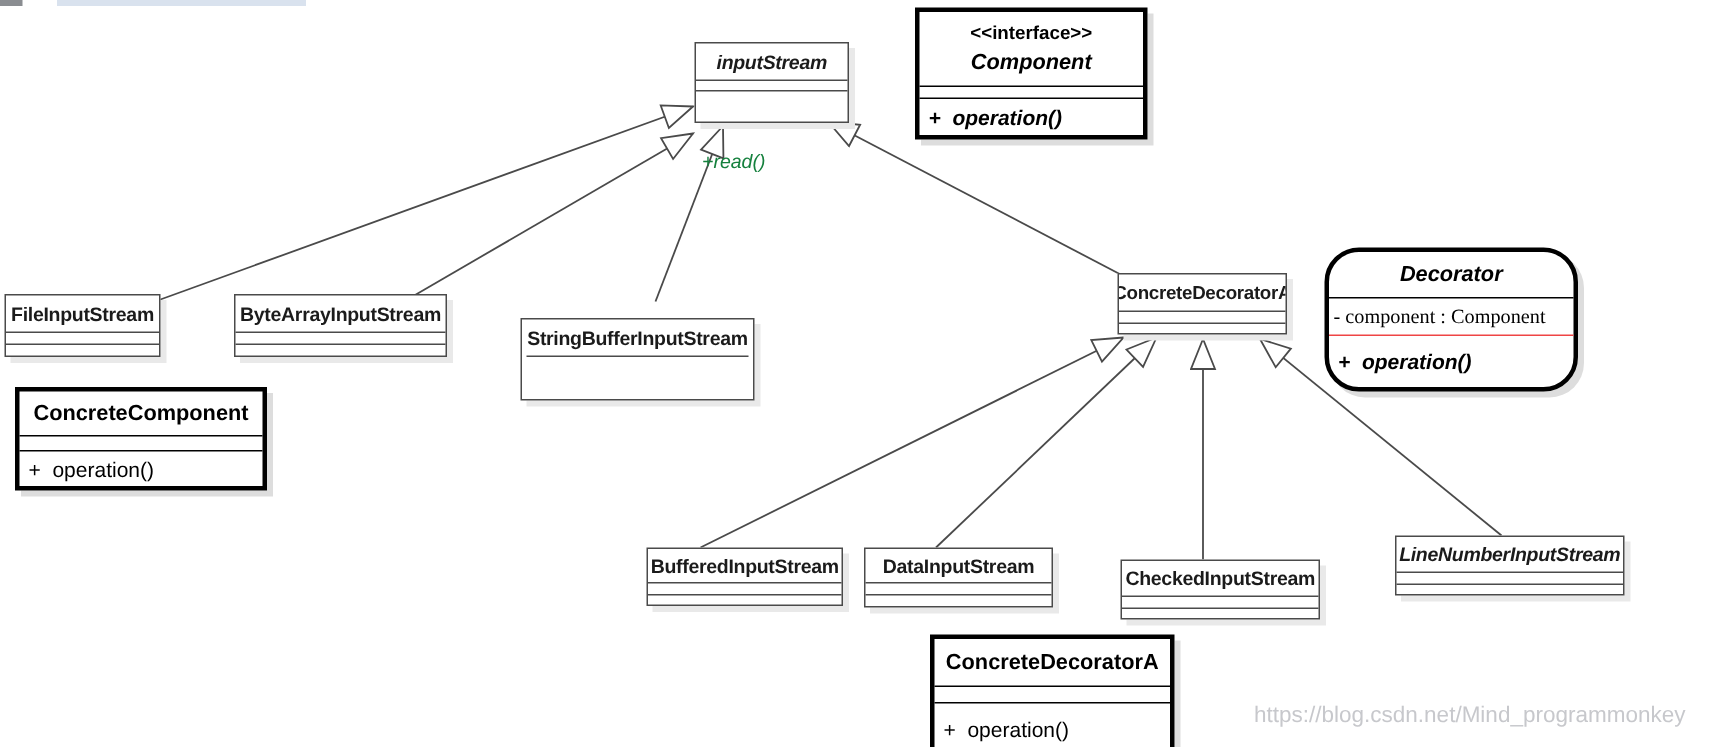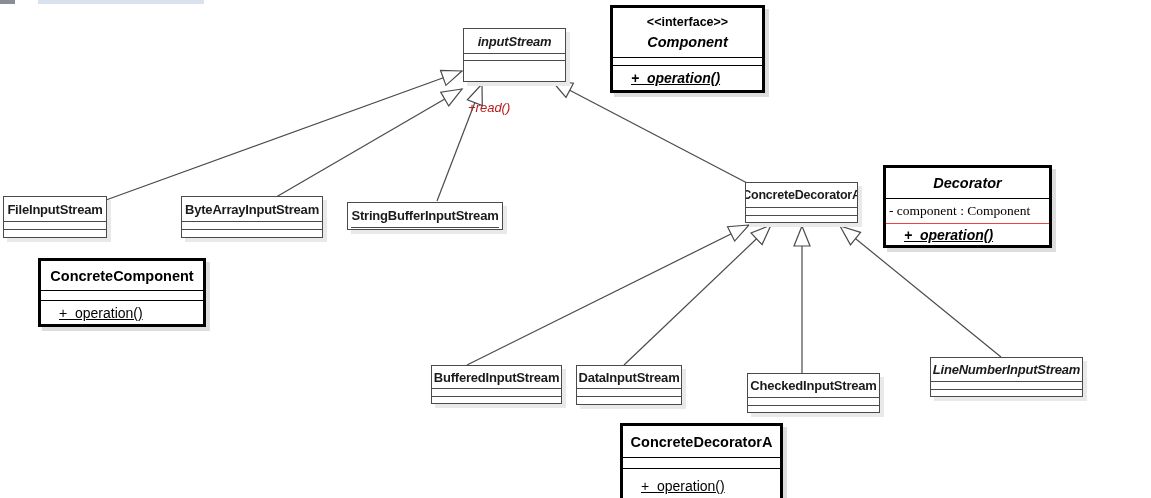--- a/index.html
+++ b/index.html
@@ -23,21 +23,21 @@
   }
   .uml-title{
     flex:0 0 24px;border-bottom:1px solid #4a4a4a;display:flex;
     align-items:center;justify-content:center;font-weight:bold;
     font-size:13px;color:#1b1b1b;letter-spacing:-0.2px;white-space:nowrap;overflow:hidden;
   }
   .uml-row{flex:0 0 7px;border-bottom:1px solid #4a4a4a;}
   .uml-row.last{flex:1 1 auto;border-bottom:none;}
   .uml-method{
     flex:1 1 auto;display:flex;align-items:center;padding-left:4px;
-    font-size:13px;font-style:italic;color:#b91c1c;white-space:pre;margin-top:39px;
+    font-size:13px;font-style:italic;color:#15803d;white-space:pre;margin-top:39px;
   }
   .italic-title{font-style:italic;}
 
   
   .pat-box{
     position:absolute;background:#fff;border:3px solid #000;
     box-shadow:4px 4px 0 #dddddd;display:flex;flex-direction:column;
     box-sizing:border-box;z-index:1;color:#000;
   }
   .pat-title{
@@ -46,22 +46,22 @@
   }
   .pat-stereotype{font-weight:bold;font-size:12.5px;margin-bottom:5px;}
   .pat-name{font-weight:bold;font-size:14.5px;}
   .pat-empty{border-bottom:1px solid #000;}
   .pat-attr{
     border-bottom:1px solid #ef4444;display:flex;align-items:center;
     padding-left:3px;font-family:"Liberation Serif","DejaVu Serif",serif;
     font-size:13.5px;white-space:pre;
   }
   .pat-method{
-    flex:1 1 auto;display:flex;align-items:center;padding-left:18px;
-    font-size:14px;white-space:pre;text-decoration:underline;
+    flex:1 1 auto;display:flex;align-items:center;padding-left:6px;
+    font-size:14px;white-space:pre;
   }
   .m-italic{font-style:italic;font-weight:bold;}
 
   
   #watermark{
     position:absolute;left:836px;top:468px;z-index:2;
     font-size:15px;color:#c7c8cc;white-space:nowrap;
   }
 </style>
 </head>
@@ -102,61 +102,61 @@
     <div class="pat-empty" style="flex:0 0 7px;"></div>
     <div class="pat-method m-italic">+  operation()</div>
   </div>
 
   <div class="uml-box" style="left:3px;top:196px;width:104px;height:42px;">
     <div class="uml-title">FileInputStream</div>
     <div class="uml-row"></div>
     <div class="uml-row last"></div>
   </div>
 
-  <div class="uml-box" style="left:156px;top:196px;width:142px;height:42px;margin-left:25px;">
+  <div class="uml-box" style="left:156px;top:196px;width:142px;height:42px;">
     <div class="uml-title">ByteArrayInputStream</div>
     <div class="uml-row"></div>
     <div class="uml-row last"></div>
   </div>
 
-  <div class="uml-box" style="left:347px;top:202px;width:156px;height:28px;align-items:center;">
+  <div class="uml-box" style="left:347px;top:212px;width:156px;height:55px;align-items:center;">
     <div class="uml-title">StringBufferInputStream</div>
     <div class="uml-row"></div>
     <div class="uml-row last"></div>
   </div>
 
-  <div class="pat-box" style="left:10px;top:258px;width:168px;height:69px;margin-left:28px;">
+  <div class="pat-box" style="left:10px;top:258px;width:168px;height:69px;">
     <div class="pat-title" style="flex:0 0 29px;">
       <div class="pat-name">ConcreteComponent</div>
     </div>
     <div class="pat-empty" style="flex:0 0 9px;"></div>
     <div class="pat-method">+  operation()</div>
   </div>
 
   <div class="uml-box" style="left:745px;top:182px;width:113px;height:41px;">
     <div class="uml-title" style="font-size:12.5px;">ConcreteDecoratorA</div>
     <div class="uml-row"></div>
     <div class="uml-row last"></div>
   </div>
 
-  <div class="pat-box" style="left:883px;top:165px;width:169px;height:83px;">
+  <div class="pat-box" style="left:883px;top:165px;width:169px;height:96px;border-radius:23px;">
     <div class="pat-title" style="flex:0 0 30px;">
       <div class="pat-name" style="font-style:italic;">Decorator</div>
     </div>
     <div class="pat-attr" style="flex:0 0 24px;">- component : Component</div>
     <div class="pat-method m-italic">+  operation()</div>
   </div>
 
   <div class="uml-box" style="left:403px;top:365px;width:131px;height:39px;margin-left:28px;">
     <div class="uml-title" style="flex:0 0 22px;">BufferedInputStream</div>
     <div class="uml-row"></div>
     <div class="uml-row last"></div>
   </div>
 
-  <div class="uml-box" style="left:576px;top:365px;width:106px;height:40px;">
+  <div class="uml-box" style="left:576px;top:365px;width:126px;height:40px;">
     <div class="uml-title" style="flex:0 0 22px;">DataInputStream</div>
     <div class="uml-row"></div>
     <div class="uml-row last"></div>
   </div>
 
   <div class="uml-box" style="left:747px;top:373px;width:133px;height:40px;">
     <div class="uml-title" style="flex:0 0 23px;">CheckedInputStream</div>
     <div class="uml-row"></div>
     <div class="uml-row last"></div>
   </div>
@@ -168,14 +168,15 @@
   </div>
 
   <div class="pat-box" style="left:620px;top:423px;width:163px;height:82px;">
     <div class="pat-title" style="flex:0 0 31px;">
       <div class="pat-name">ConcreteDecoratorA</div>
     </div>
     <div class="pat-empty" style="flex:0 0 10px;"></div>
     <div class="pat-method">+  operation()</div>
   </div>
 
+  <div id="watermark">https://blog.csdn.net/Mind_programmonkey</div>
 
 </div>
 
 </body></html>

